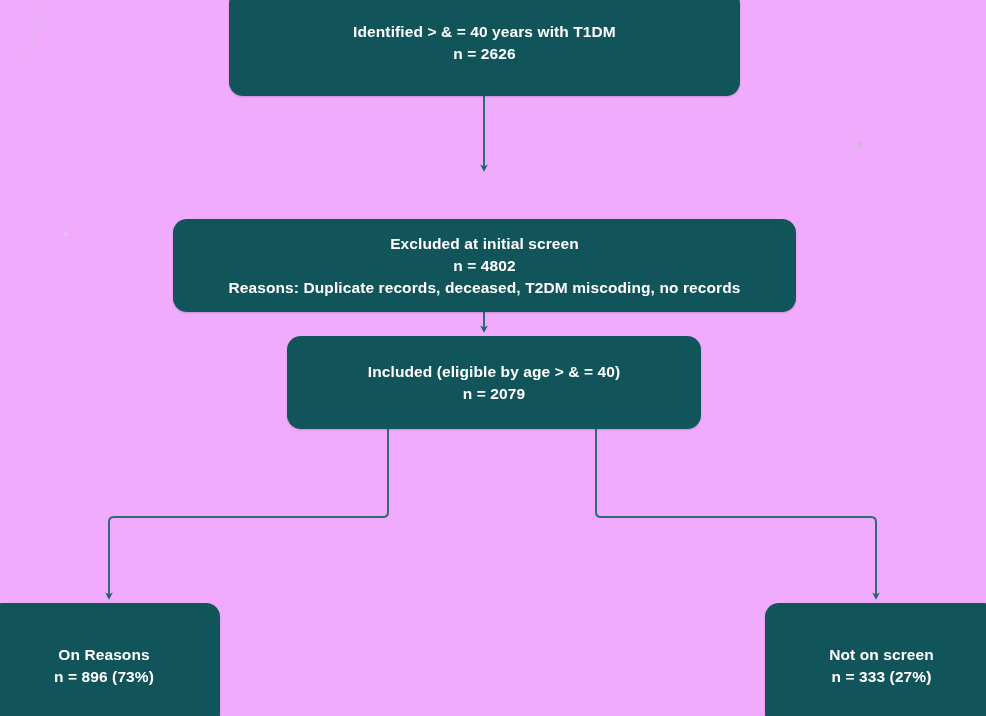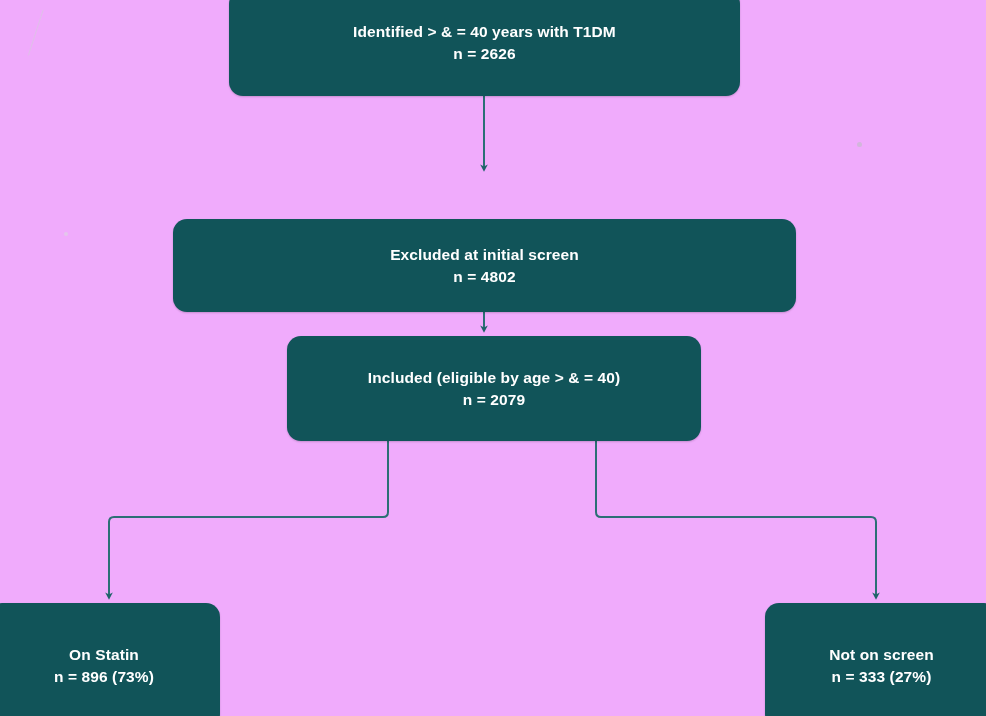--- a/index.html
+++ b/index.html
@@ -41,21 +41,21 @@
     white-space: nowrap;
   }
   
   #box-identified {
     left: 229px; top: -10px; width: 511px; height: 106px;
   }
   #box-excluded {
     left: 173px; top: 175px; width: 623px; height: 93px; margin-top: 44px;
   }
   #box-included {
-    left: 287px; top: 336px; width: 414px; height: 105px;
+    left: 287px; top: 336px; width: 414px; height: 93px;
   }
   #box-on-statin {
     left: -12px; top: 603px; width: 232px; height: 125px;
   }
   #box-not-on-statin {
     left: 765px; top: 603px; width: 233px; height: 125px;
   }
   
   #connectors {
     position: absolute;
@@ -110,29 +110,30 @@
   </svg>
 
   <div class="flow-box" id="box-identified">
     <span class="line">Identified &gt; &amp; = 40 years with T1DM</span>
     <span class="line">n = 2626</span>
   </div>
 
   <div class="flow-box" id="box-excluded">
     <span class="line">Excluded at initial screen</span>
     <span class="line">n = 4802</span>
+    <span class="line">Reasons: Duplicate records, deceased, T2DM miscoding, no records</span>
   </div>
 
   <div class="flow-box" id="box-included">
     <span class="line">Included (eligible by age &gt; &amp; = 40)</span>
     <span class="line">n = 2079</span>
   </div>
 
   <div class="flow-box" id="box-on-statin">
-    <span class="line">On Statin</span>
+    <span class="line">On Reasons</span>
     <span class="line">n = 896 (73%)</span>
   </div>
 
   <div class="flow-box" id="box-not-on-statin">
     <span class="line">Not on screen</span>
     <span class="line">n = 333 (27%)</span>
   </div>
 
   <div class="artifact" id="artifact-dot-left"></div>
   <div id="artifact-smudge-right"></div>

